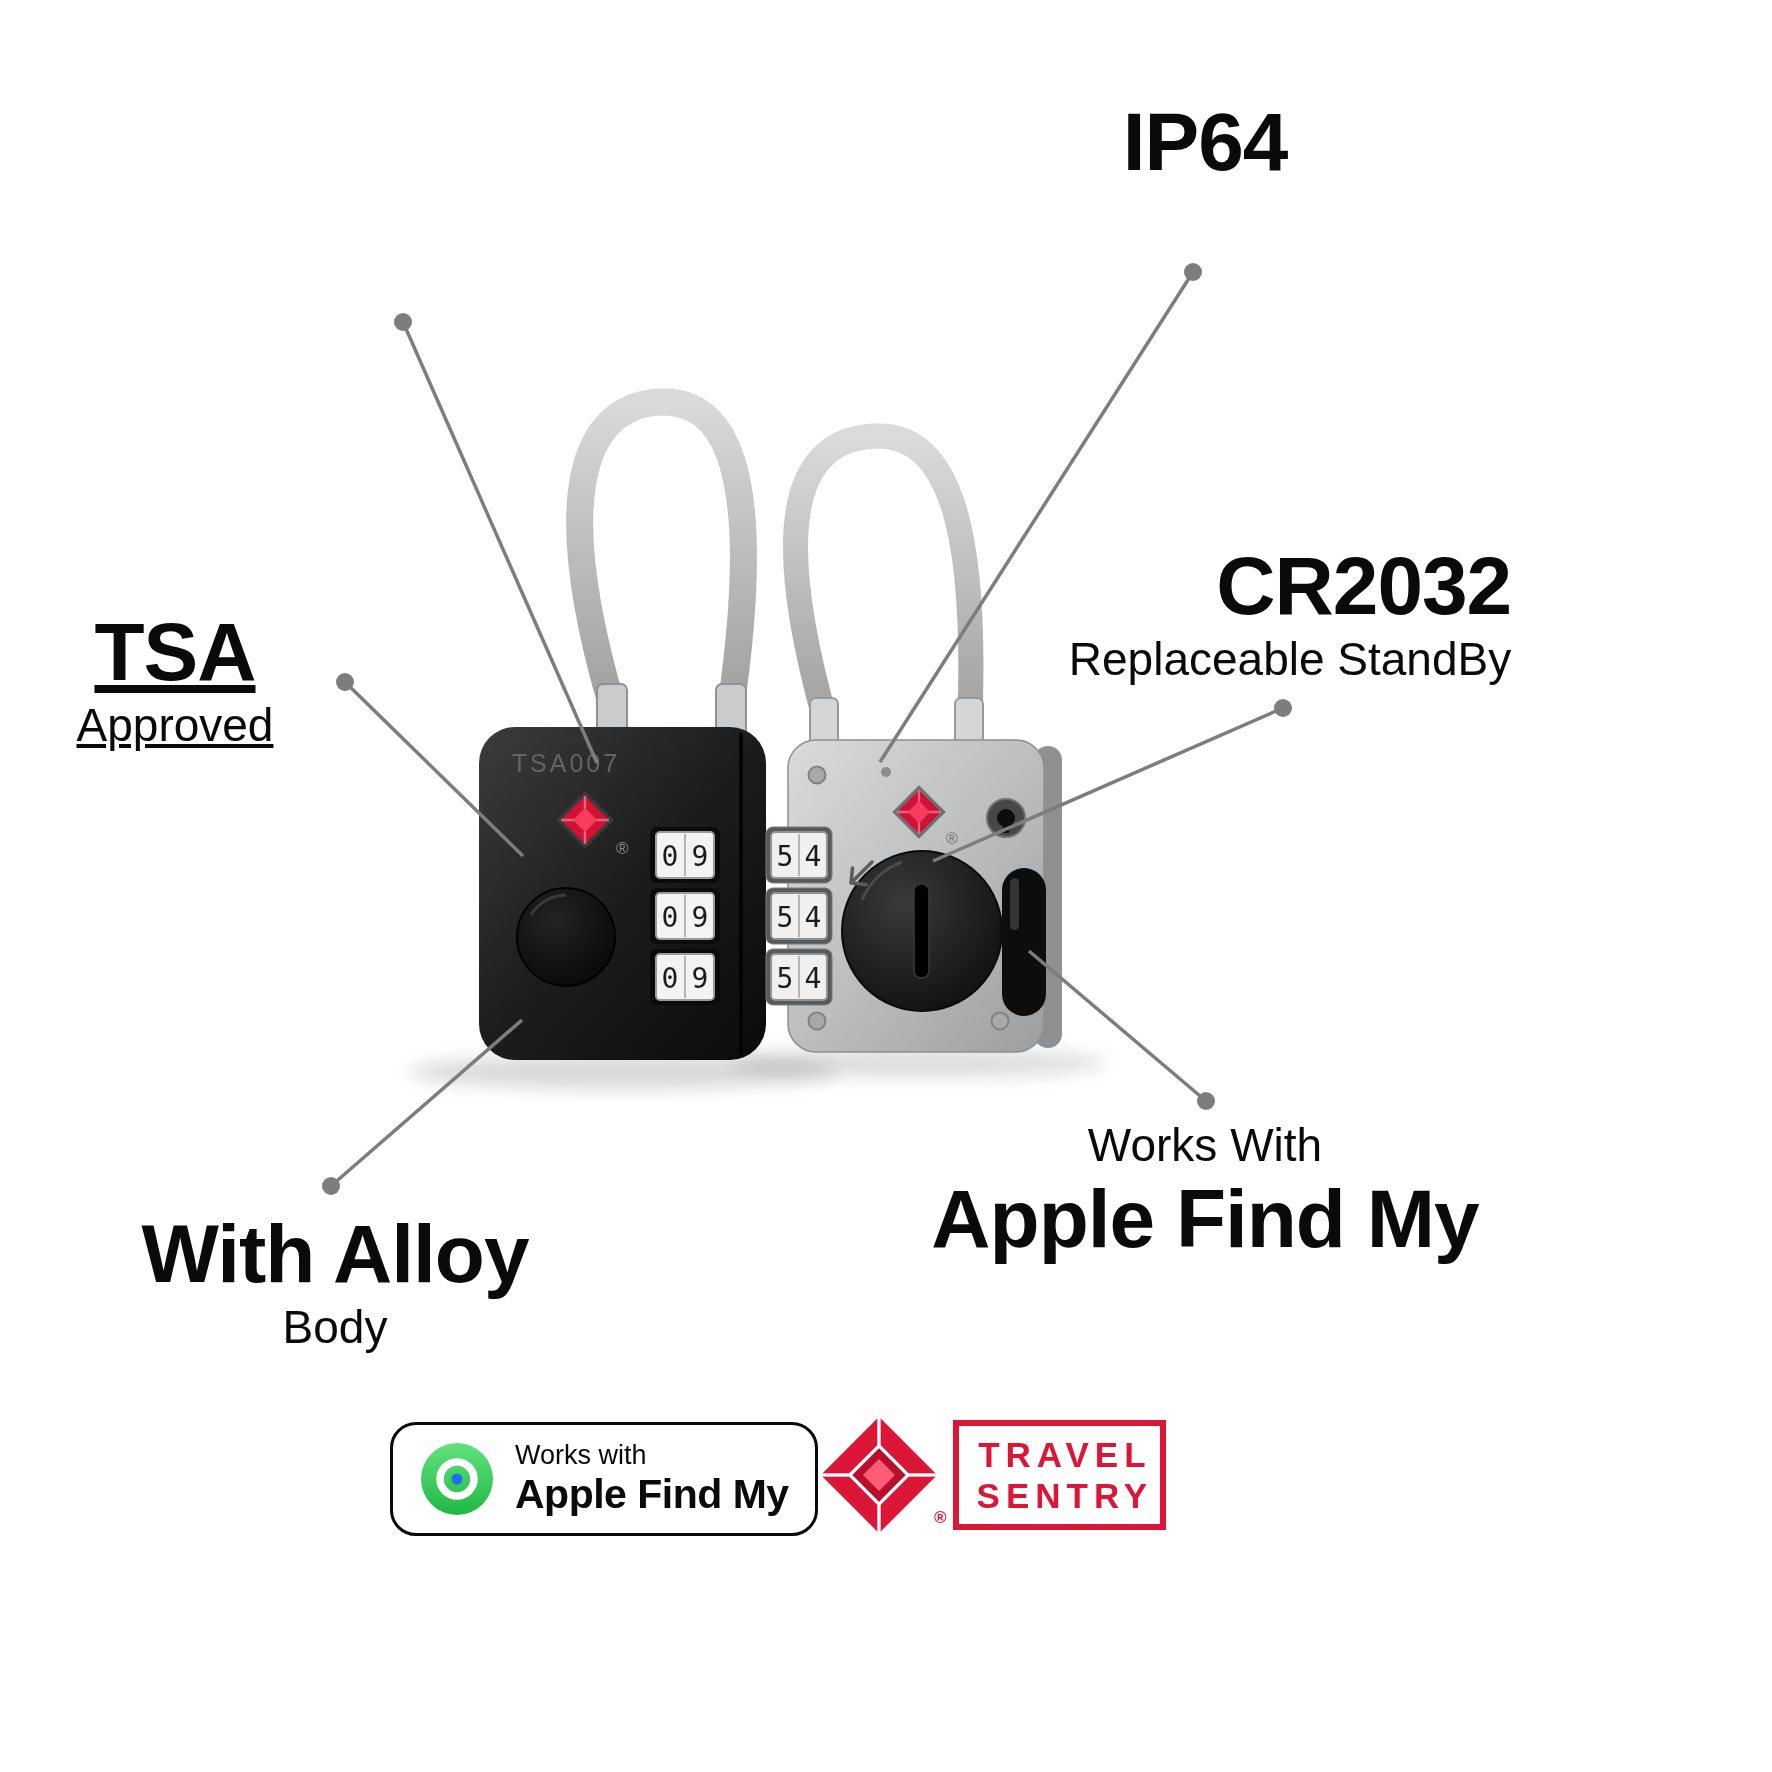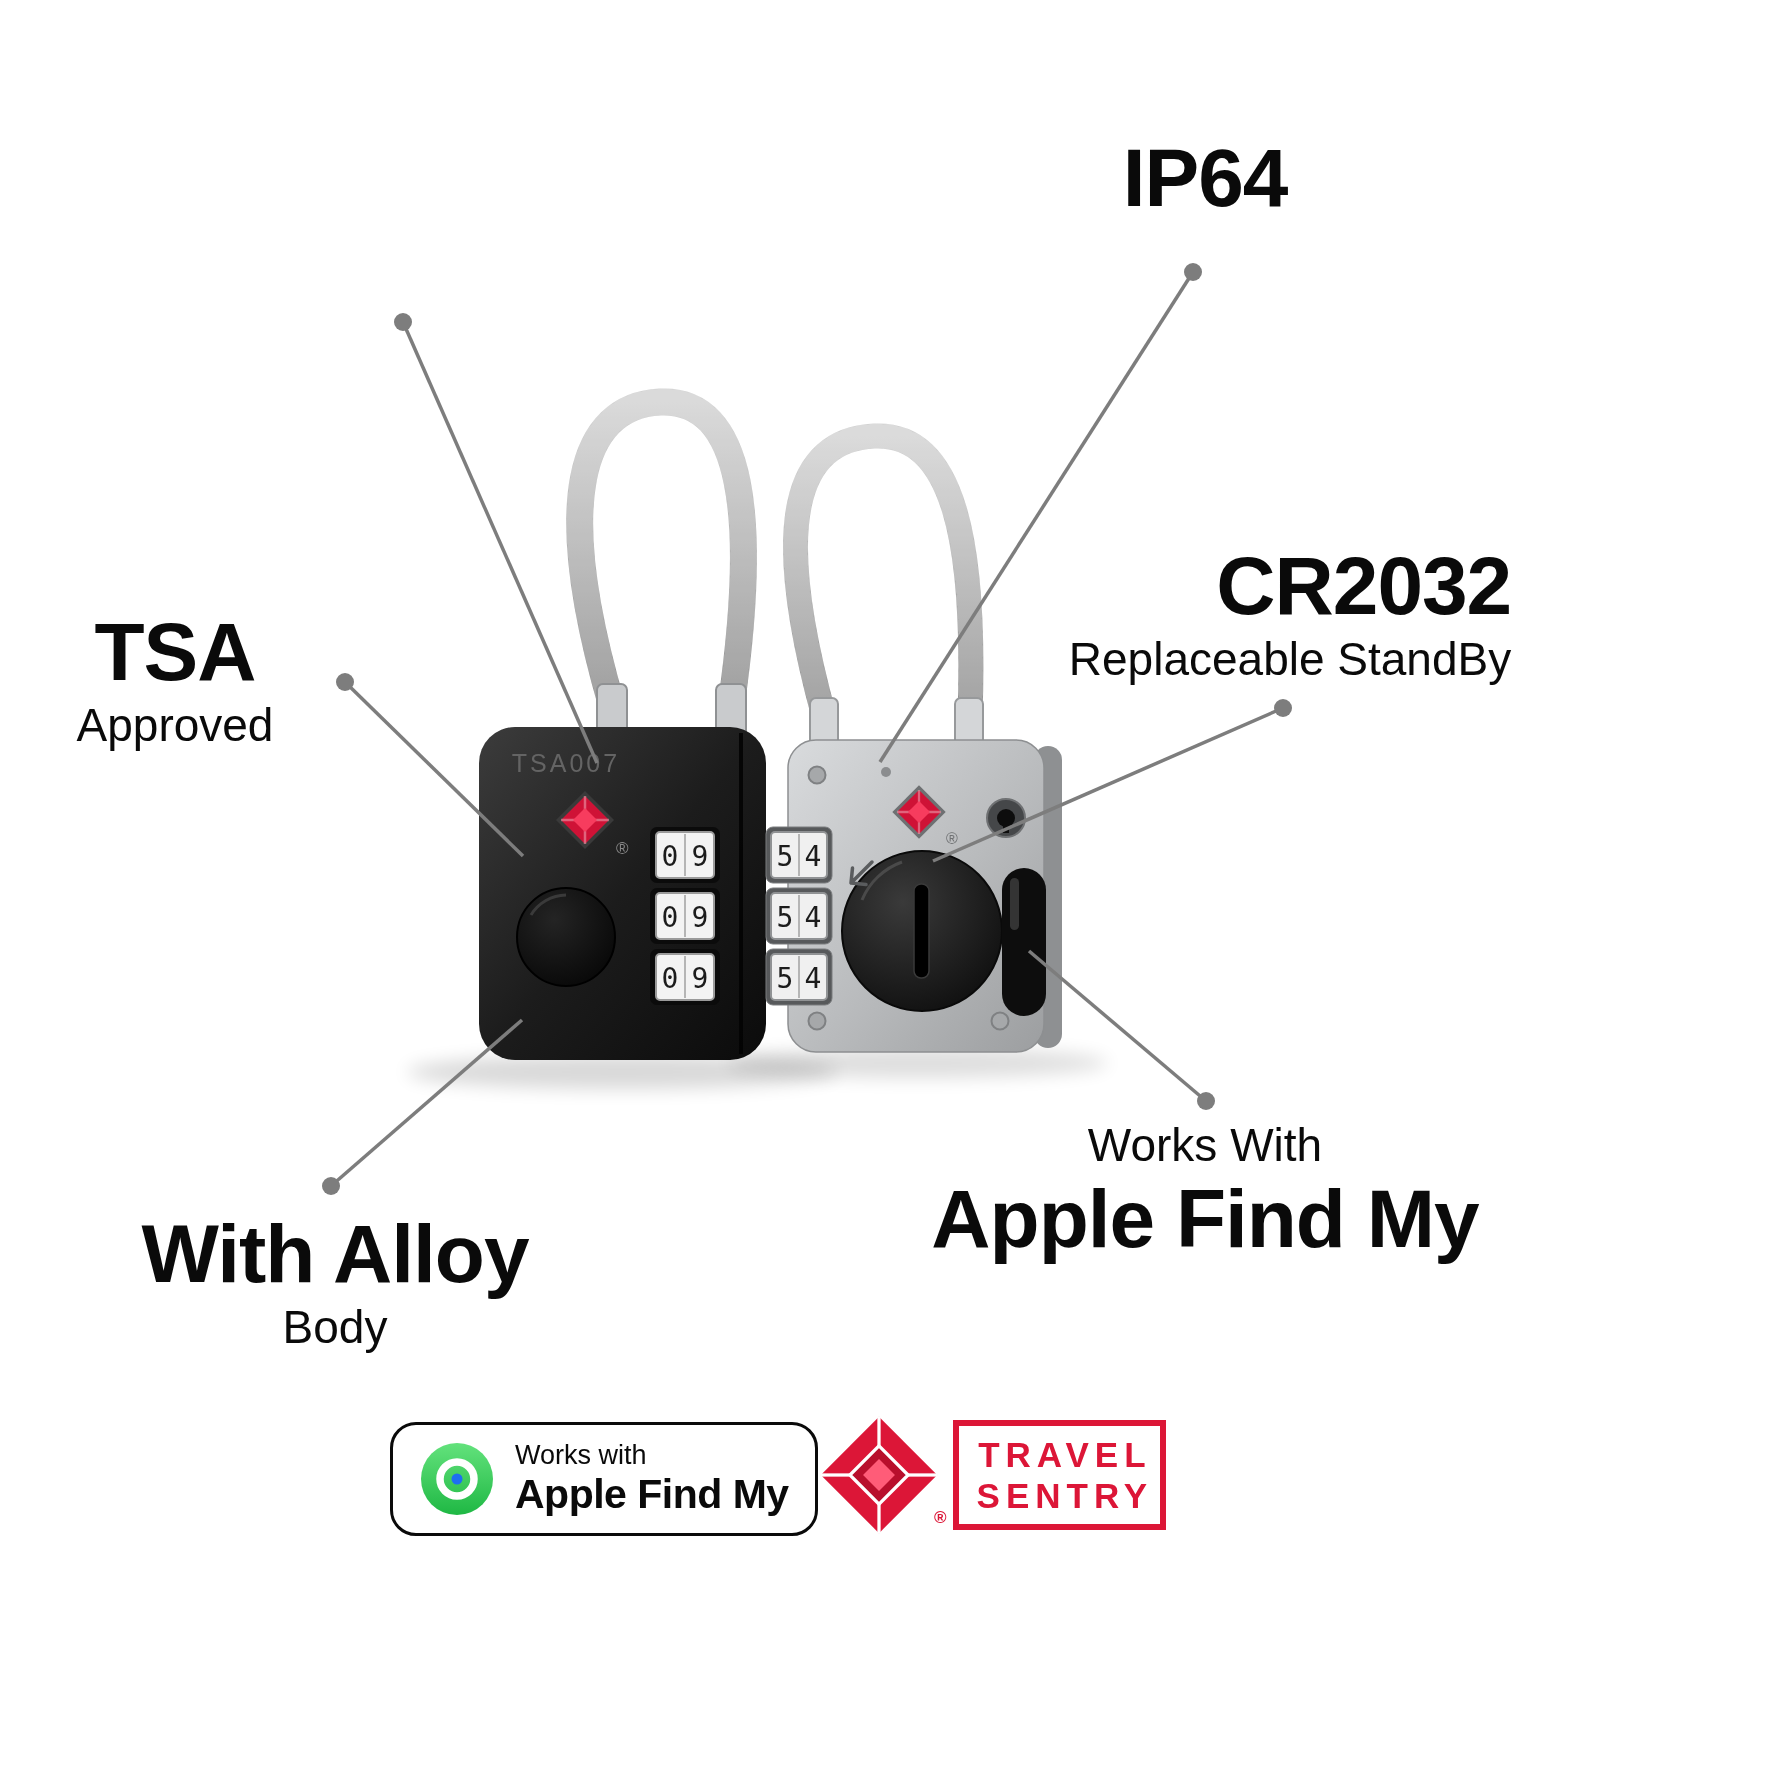--- a/index.html
+++ b/index.html
@@ -7,22 +7,22 @@
     position:relative;width:1772px;height:1772px;background:#ffffff;overflow:hidden;
     font-family:"Liberation Sans","DejaVu Sans",sans-serif;color:#0a0a0a;
   }
   .layer{position:absolute;left:0;top:0;}
   .callout{position:absolute;transform:translateX(-50%);text-align:center;white-space:nowrap;}
   .callout .pre{font-size:46px;font-weight:500;line-height:1.2;}
   .callout .main{font-size:82px;font-weight:700;line-height:1.12;letter-spacing:-1px;}
   .callout .sub{font-size:46px;font-weight:500;line-height:1.2;}
 
   .cl-standby{left:400px;top:78px;}
-  .cl-ip64{left:1205px;top:96px;margin-top:36px;}
-  .cl-tsa{left:175px;top:606px;}
+  .cl-ip64{left:1205px;top:96px;}
+  .cl-tsa{left:175px;top:606px;text-decoration:underline;}
   .cl-cr2032{left:1290px;top:540px;text-align:right;}
   .cl-zinc{left:335px;top:1208px;}
   .cl-findmy{left:1205px;top:1118px;}
 
   .badge-apple{
     position:absolute;left:390px;top:1422px;
     display:flex;align-items:center;gap:20px;
     border:3.5px solid #0a0a0a;border-radius:26px;background:#fff;
     padding:14px 26px;
   }

